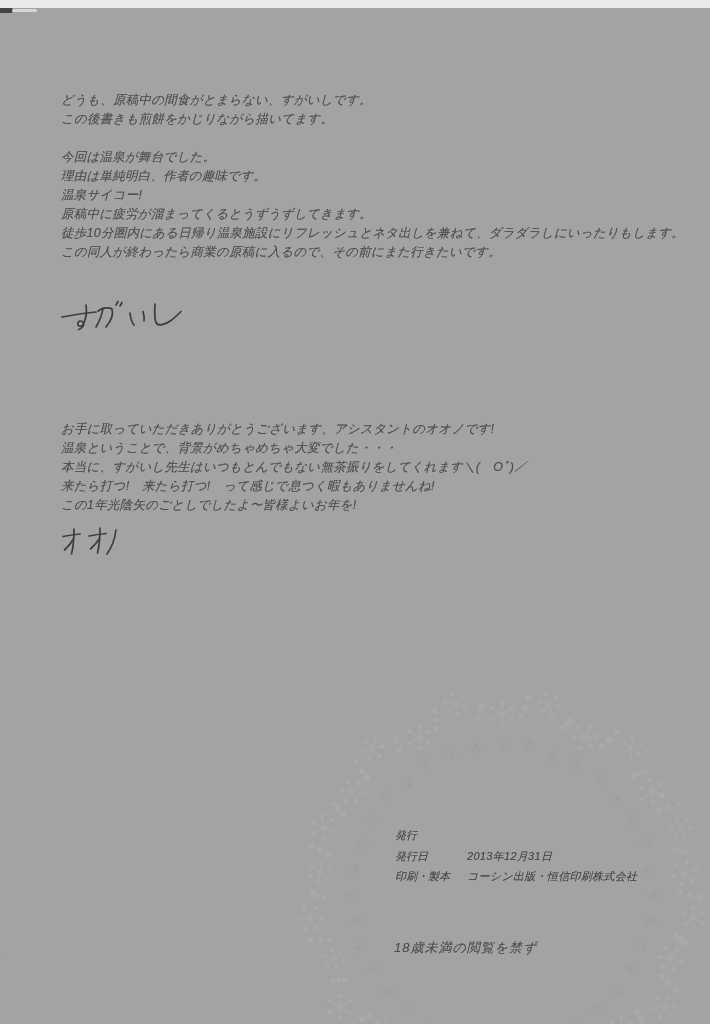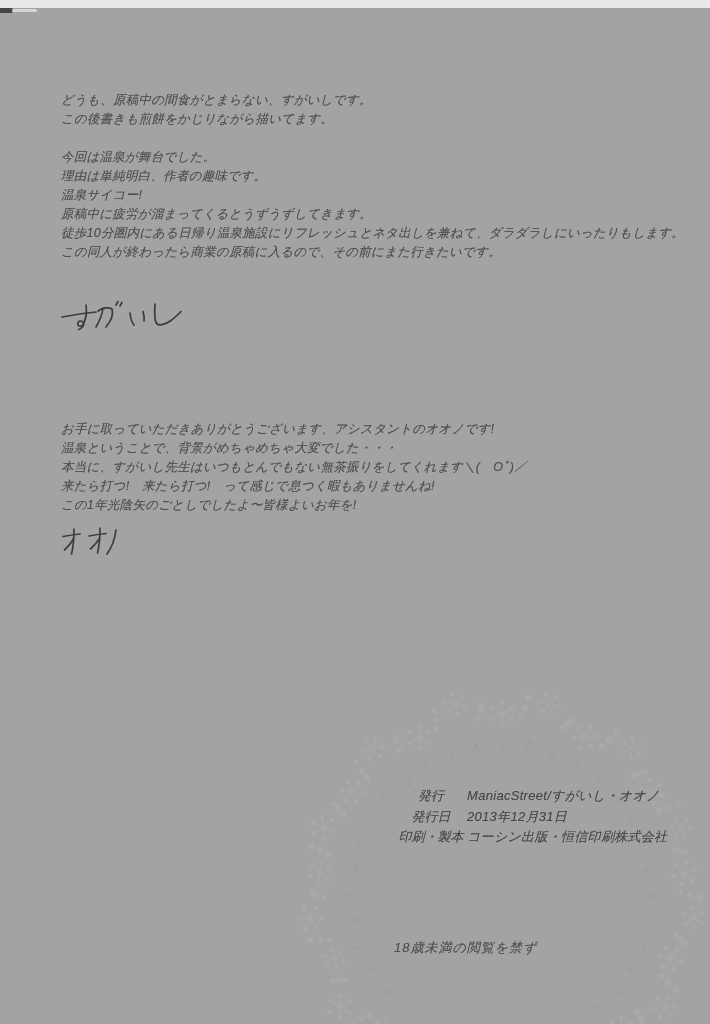--- a/index.html
+++ b/index.html
@@ -24,24 +24,23 @@
   }
   .block{position:absolute;left:61px;}
   .line{min-height:19px;line-height:19px;white-space:pre;}
   .block-a{top:83px;}
   .block-b{top:412px;}
   .sig-svg{position:absolute;}
   .sig-1{left:55px;top:288px;}
   .sig-2{left:58px;top:515px;}
   .wreath{position:absolute;left:0;top:0;pointer-events:none;}
   .colophon{
-    position:absolute;left:395px;top:778px;
-    color:#474747;font-size:13px;
+    position:absolute;left:395px;top:817px;
+    color:#474747;font-size:11px;
     text-shadow:0 0 .4px rgba(80,80,80,.5);
-    text-align:center;
   }
   .colo-row{display:flex;line-height:20.6px;}
   .colo-label{width:72px;flex:0 0 72px;white-space:pre;}
   .colo-value{white-space:pre;letter-spacing:.3px;}
   .notice{
     position:absolute;left:394px;top:930px;
     color:#4f4f4f;font-size:13px;letter-spacing:1px;line-height:19px;
     text-shadow:0 0 .4px rgba(80,80,80,.5);
     white-space:pre;
   }
@@ -807,21 +806,20 @@
     <path d="M15.5,16 Q12,22 6.5,27"></path>
     <path d="M31,13 Q39,11.5 48,10.5"></path>
     <path d="M42,5 C42,15 41,24 39.5,30"></path>
     <path d="M41.5,15.5 Q38,21 32.5,26"></path>
     <path d="M58,7 C57,15 54,24 49,31"></path>
   </svg>
 
   <div class="colophon z-top">
     <div class="colo-row">
       <div class="colo-label">発行</div>
-      <div class="colo-value">ManiacStreet/すがいし・オオノ</div>
     </div>
     <div class="colo-row">
       <div class="colo-label">発行日</div>
       <div class="colo-value">2013年12月31日</div>
     </div>
     <div class="colo-row">
       <div class="colo-label">印刷・製本</div>
       <div class="colo-value">コーシン出版・恒信印刷株式会社</div>
     </div>
   </div>

